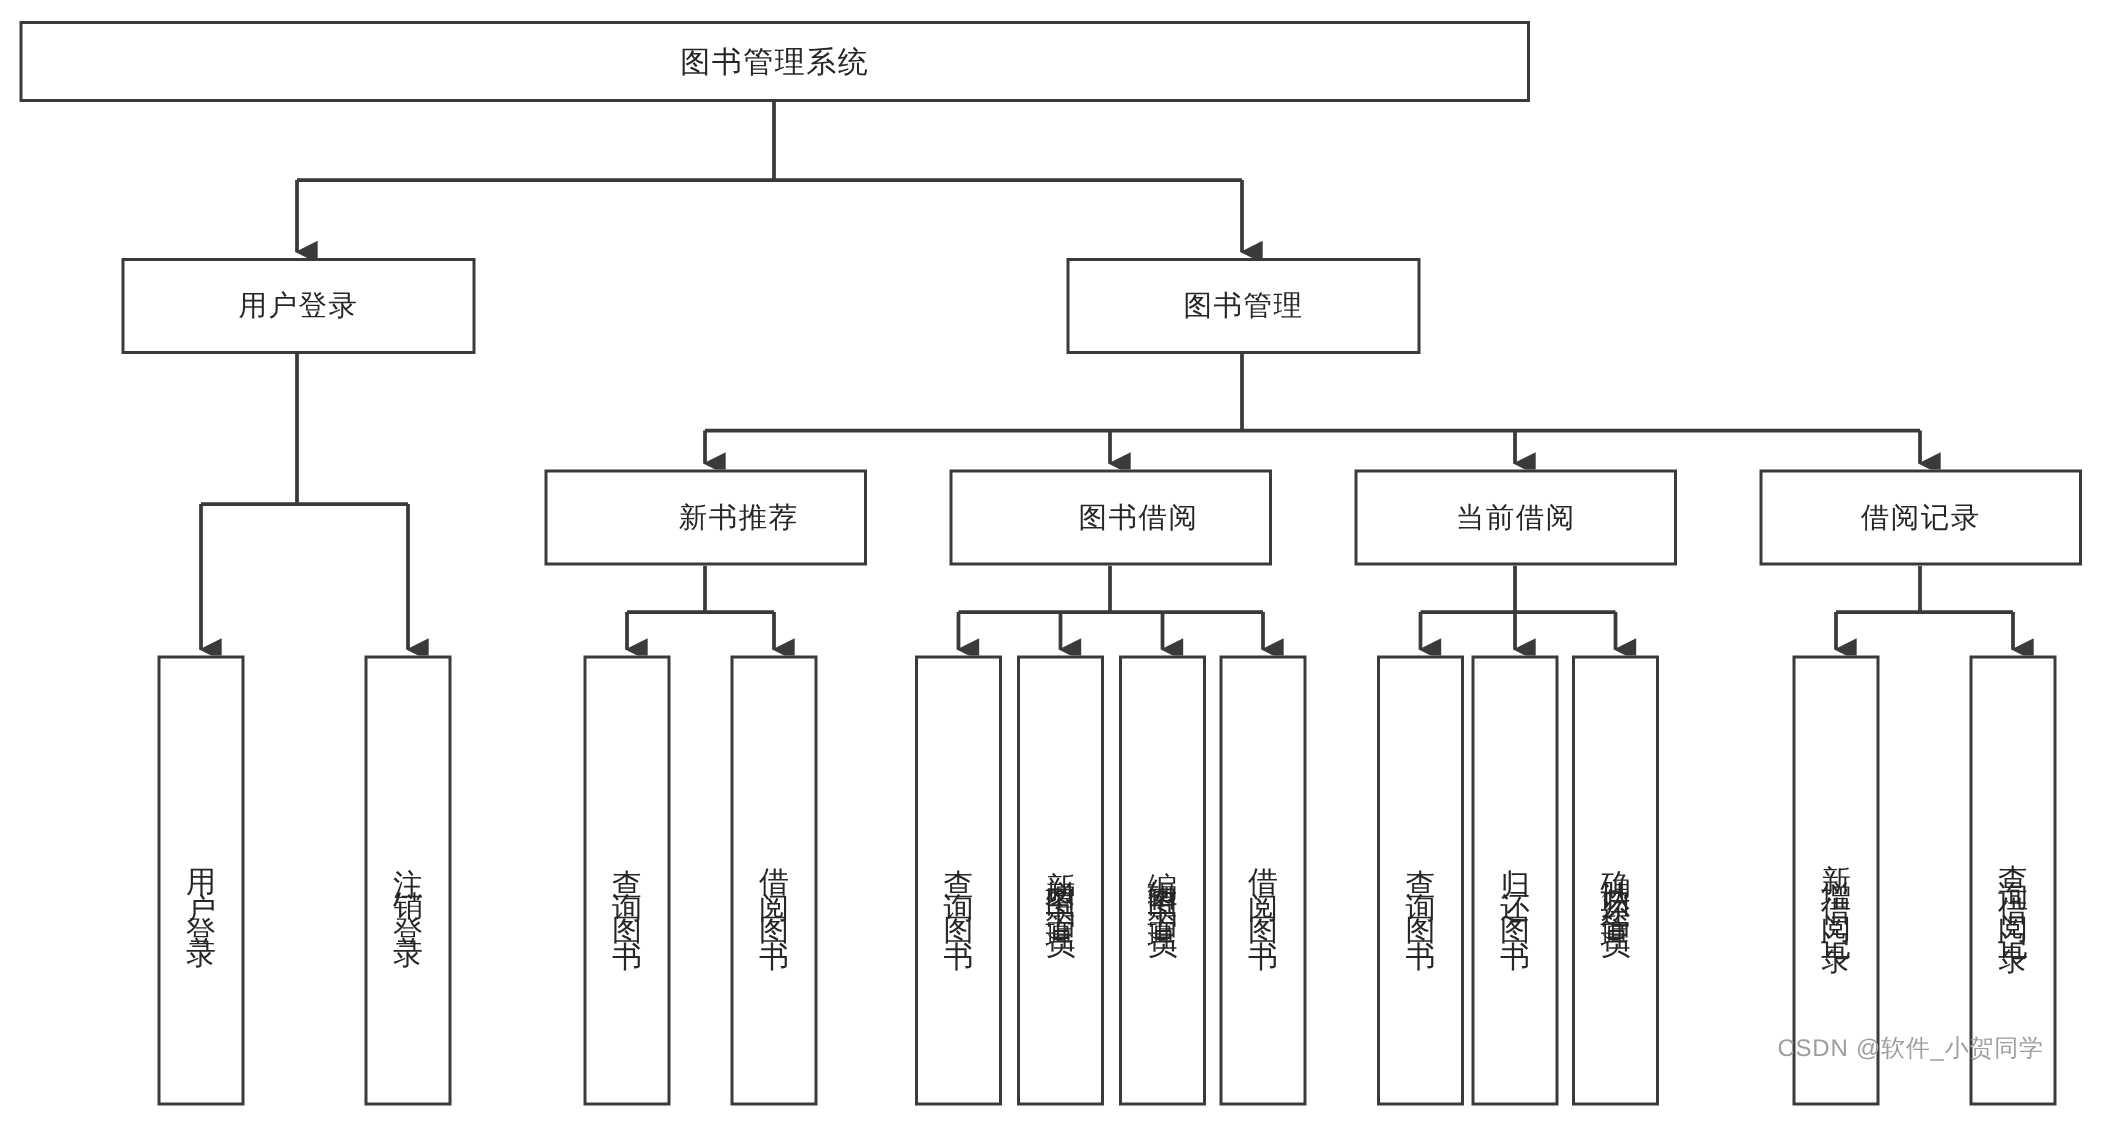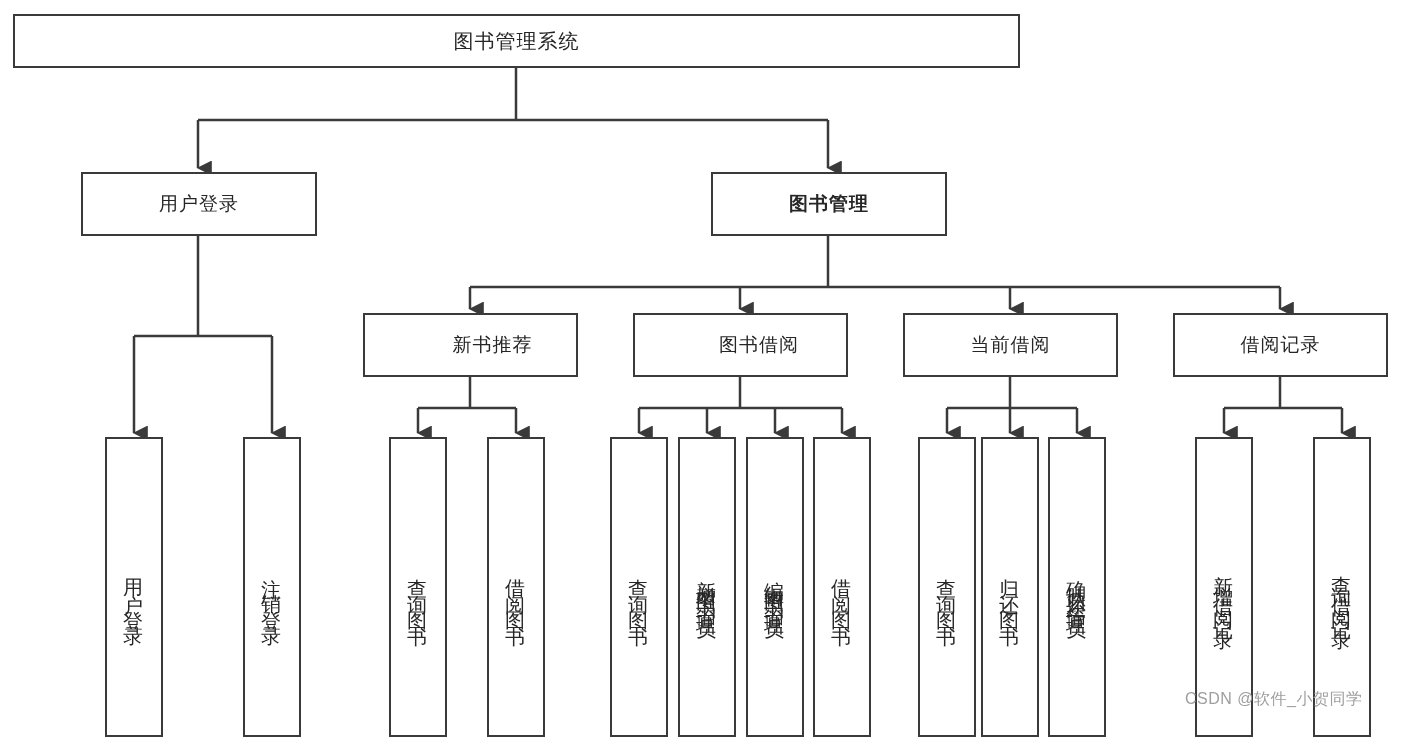--- a/index.html
+++ b/index.html
@@ -106,21 +106,21 @@
     <path d="M1342,408 V433" fill="none" stroke="#3a3a3a" stroke-width="2.5" marker-end="url(#arrow)"></path>
   </svg>
 
   <div class="node root" style="left:13px; top:14px; width:1007px; height:54px;">
     <span>图书管理系统</span>
   </div>
 
   <div class="node" style="left:81px; top:172px; width:236px; height:64px;">
     <span>用户登录</span>
   </div>
-  <div class="node" style="left:711px; top:172px; width:236px; height:64px;font-weight:bold;">
+  <div class="node" style="left:711px; top:172px; width:236px; height:64px;">
     <span>图书管理</span>
   </div>
 
   <div class="node" style="left:363px; top:313px; width:215px; height:64px;padding-left:44px;">
     <span>新书推荐</span>
   </div>
   <div class="node" style="left:633px; top:313px; width:215px; height:64px;padding-left:37px;">
     <span>图书借阅</span>
   </div>
   <div class="node" style="left:903px; top:313px; width:215px; height:64px;">

